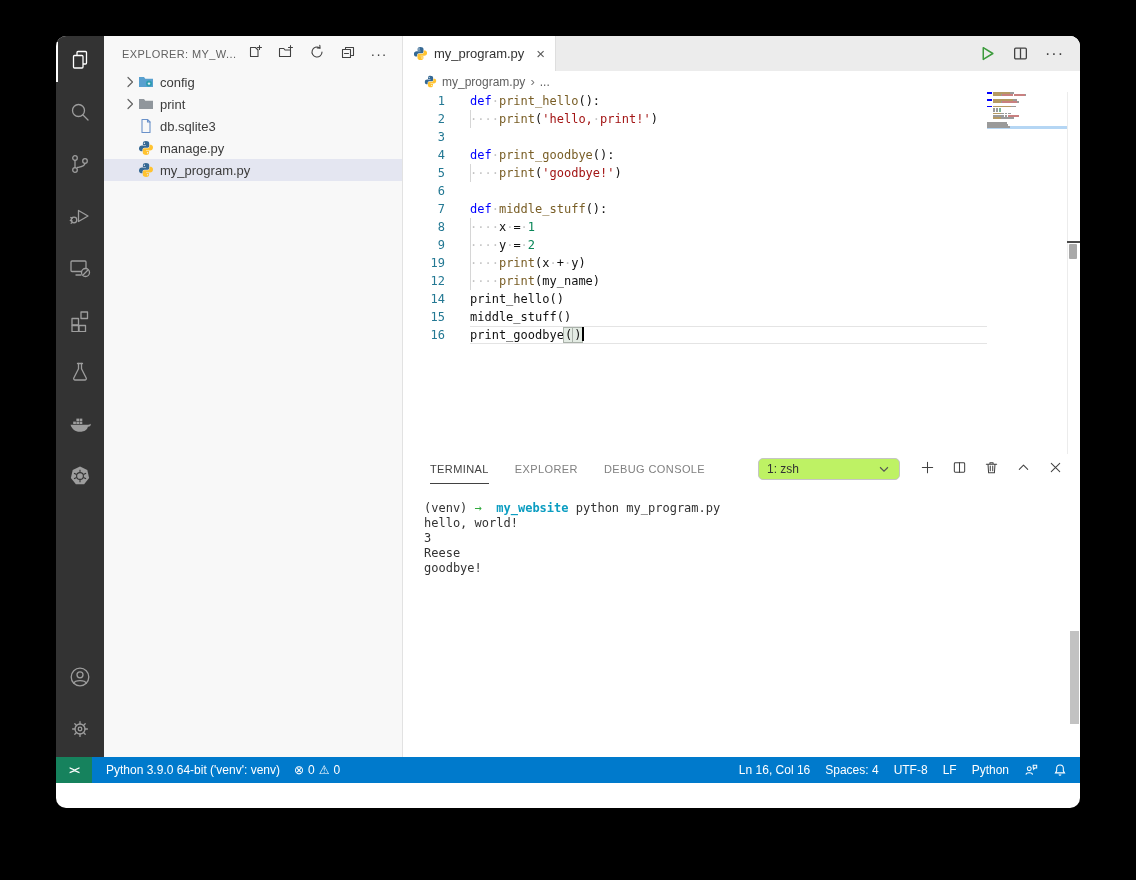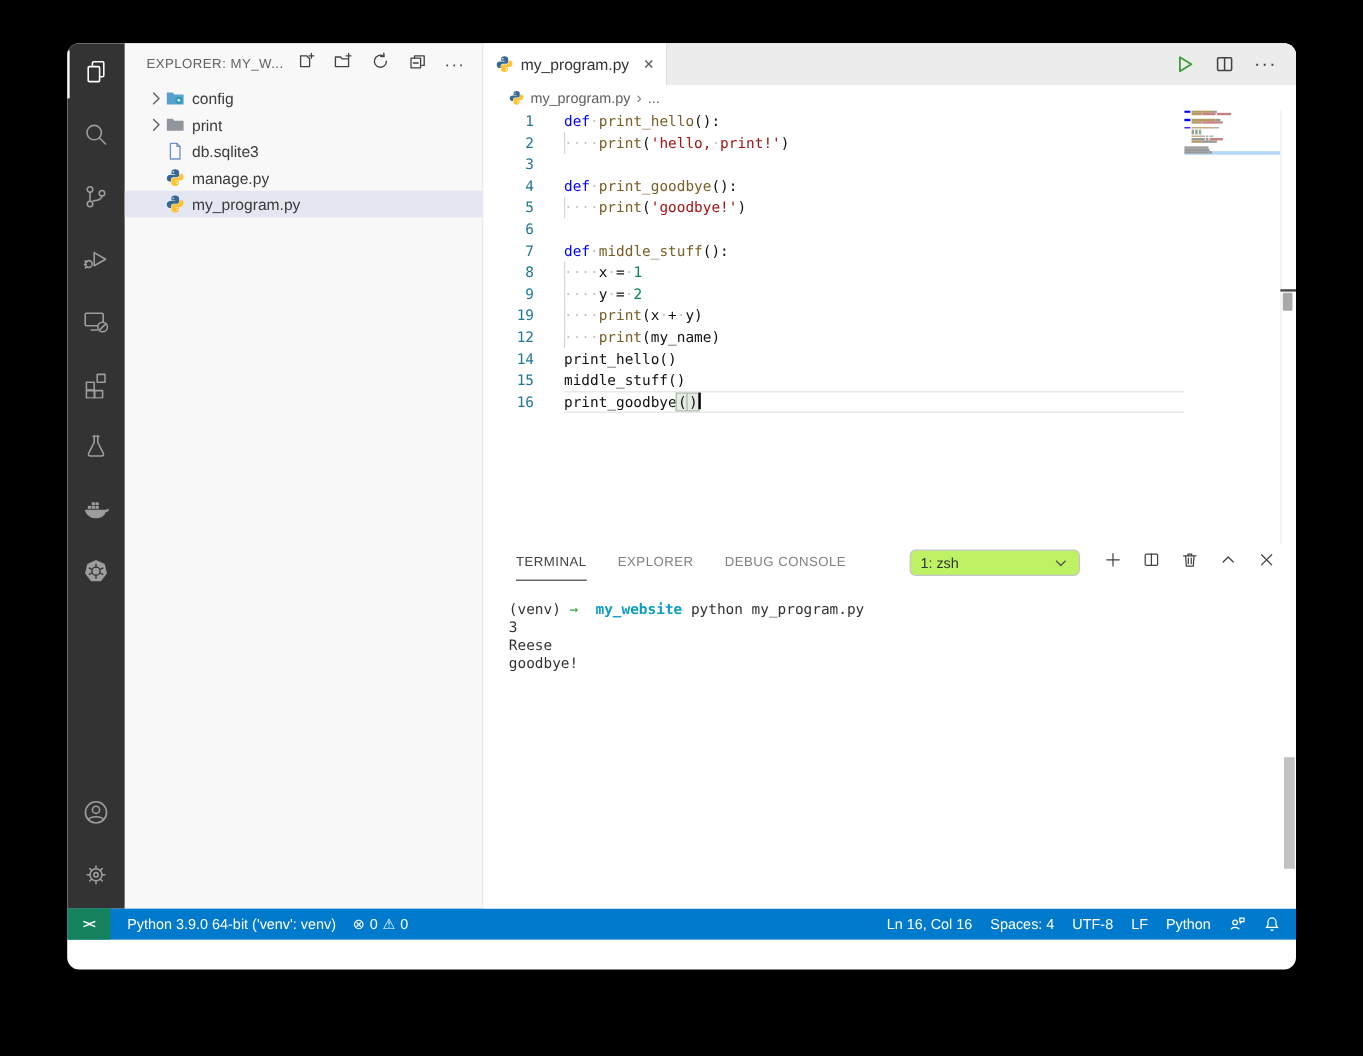--- a/index.html
+++ b/index.html
@@ -459,20 +459,21 @@
               </span>
               <span class="pa-btn">
                 <span><svg viewBox="0 0 16 16" fill="none" stroke="currentColor" stroke-width="1.1" stroke-linecap="round" stroke-linejoin="round">
                     <path d="M3.5 3.5l9 9M12.5 3.5l-9 9"></path>
                   </svg></span>
               </span>
             </div>
         </div>
         <div class="termbody" id="termbody">
             <div class="tline"><span>(venv) </span><span class="t-arrow">→</span><span>  </span><span class="t-dir">my_website</span><span> python my_program.py</span></div>
+            <div class="tline"><span>hello, world!</span></div>
             <div class="tline"><span>3</span></div>
             <div class="tline"><span>Reese</span></div>
             <div class="tline"><span>goodbye!</span></div>
           </div>
         <div class="term-thumb"></div>
       </div>
     </div>
   </div>
 
   <div class="statusbar">

